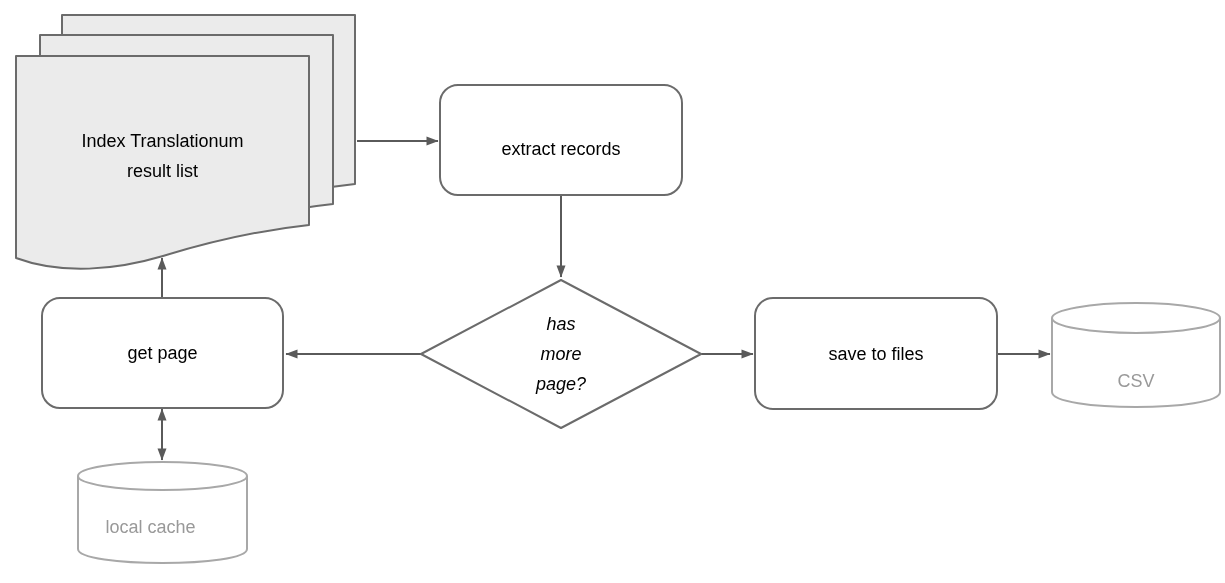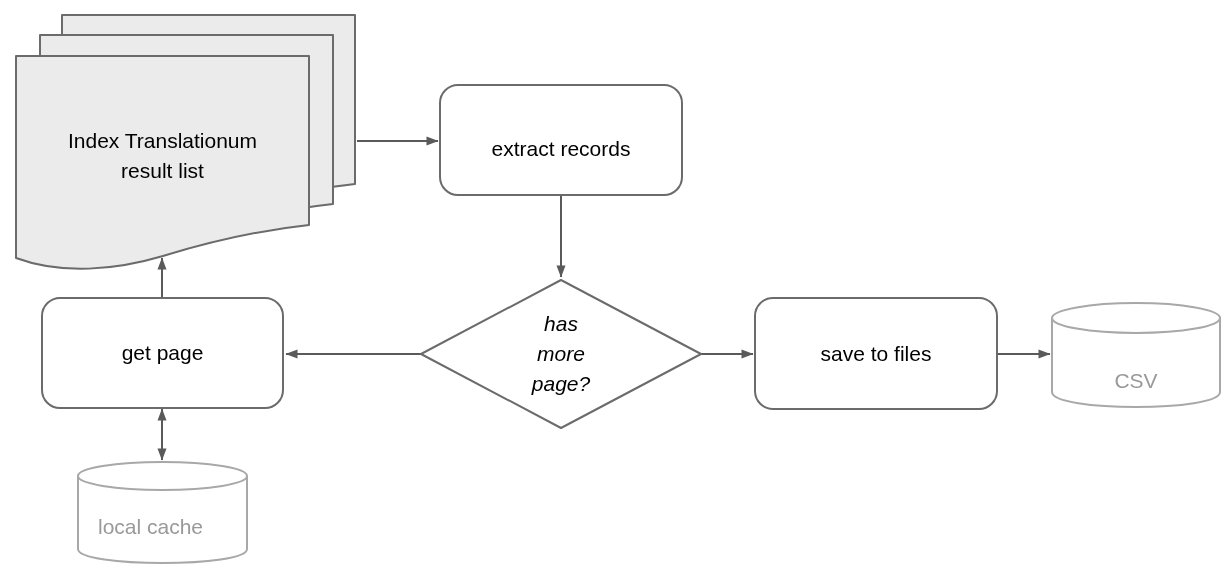--- a/index.html
+++ b/index.html
@@ -11,21 +11,21 @@
     font-family: "Liberation Sans", sans-serif;
     overflow: hidden;
   }
   .canvas svg { position: absolute; left: 0; top: 0; }
   .node-label {
     position: absolute;
     display: flex;
     align-items: center;
     justify-content: center;
     text-align: center;
-    font-size: 21px;
+    font-size: 18px;
     line-height: 30px;
     white-space: pre-line;
     color: #000000;
     pointer-events: none;
   }
   .db-label { color: #999999; }
 </style>
 </head>
 <body>
 

